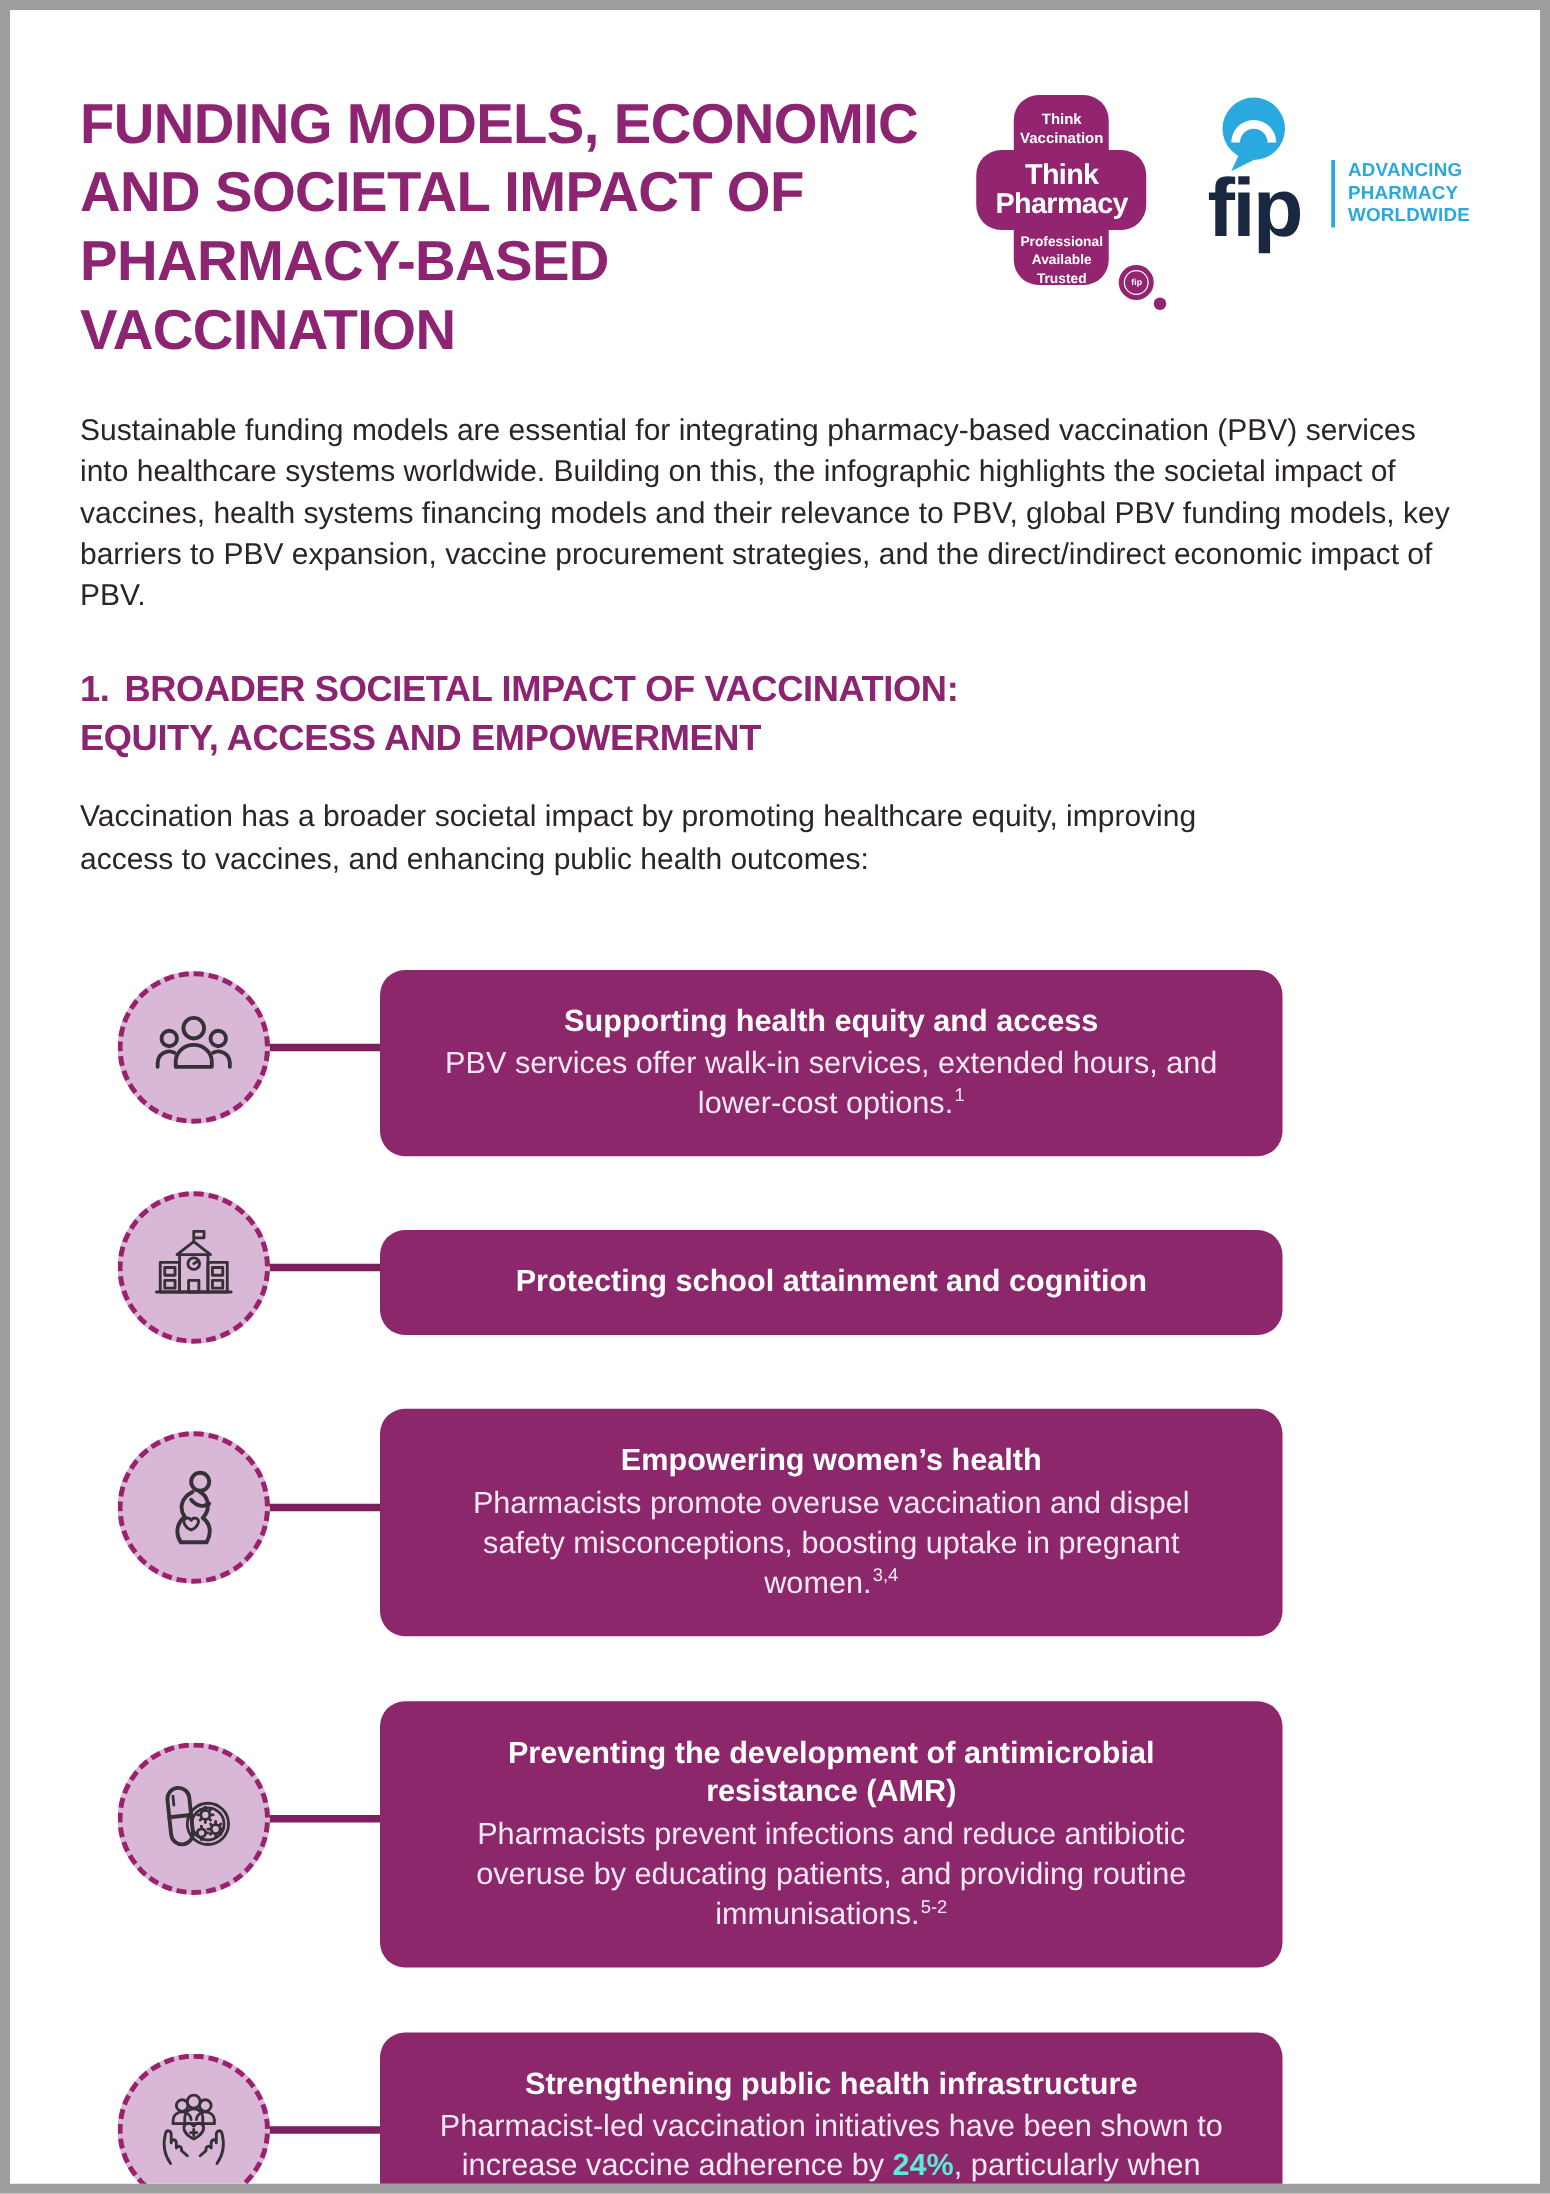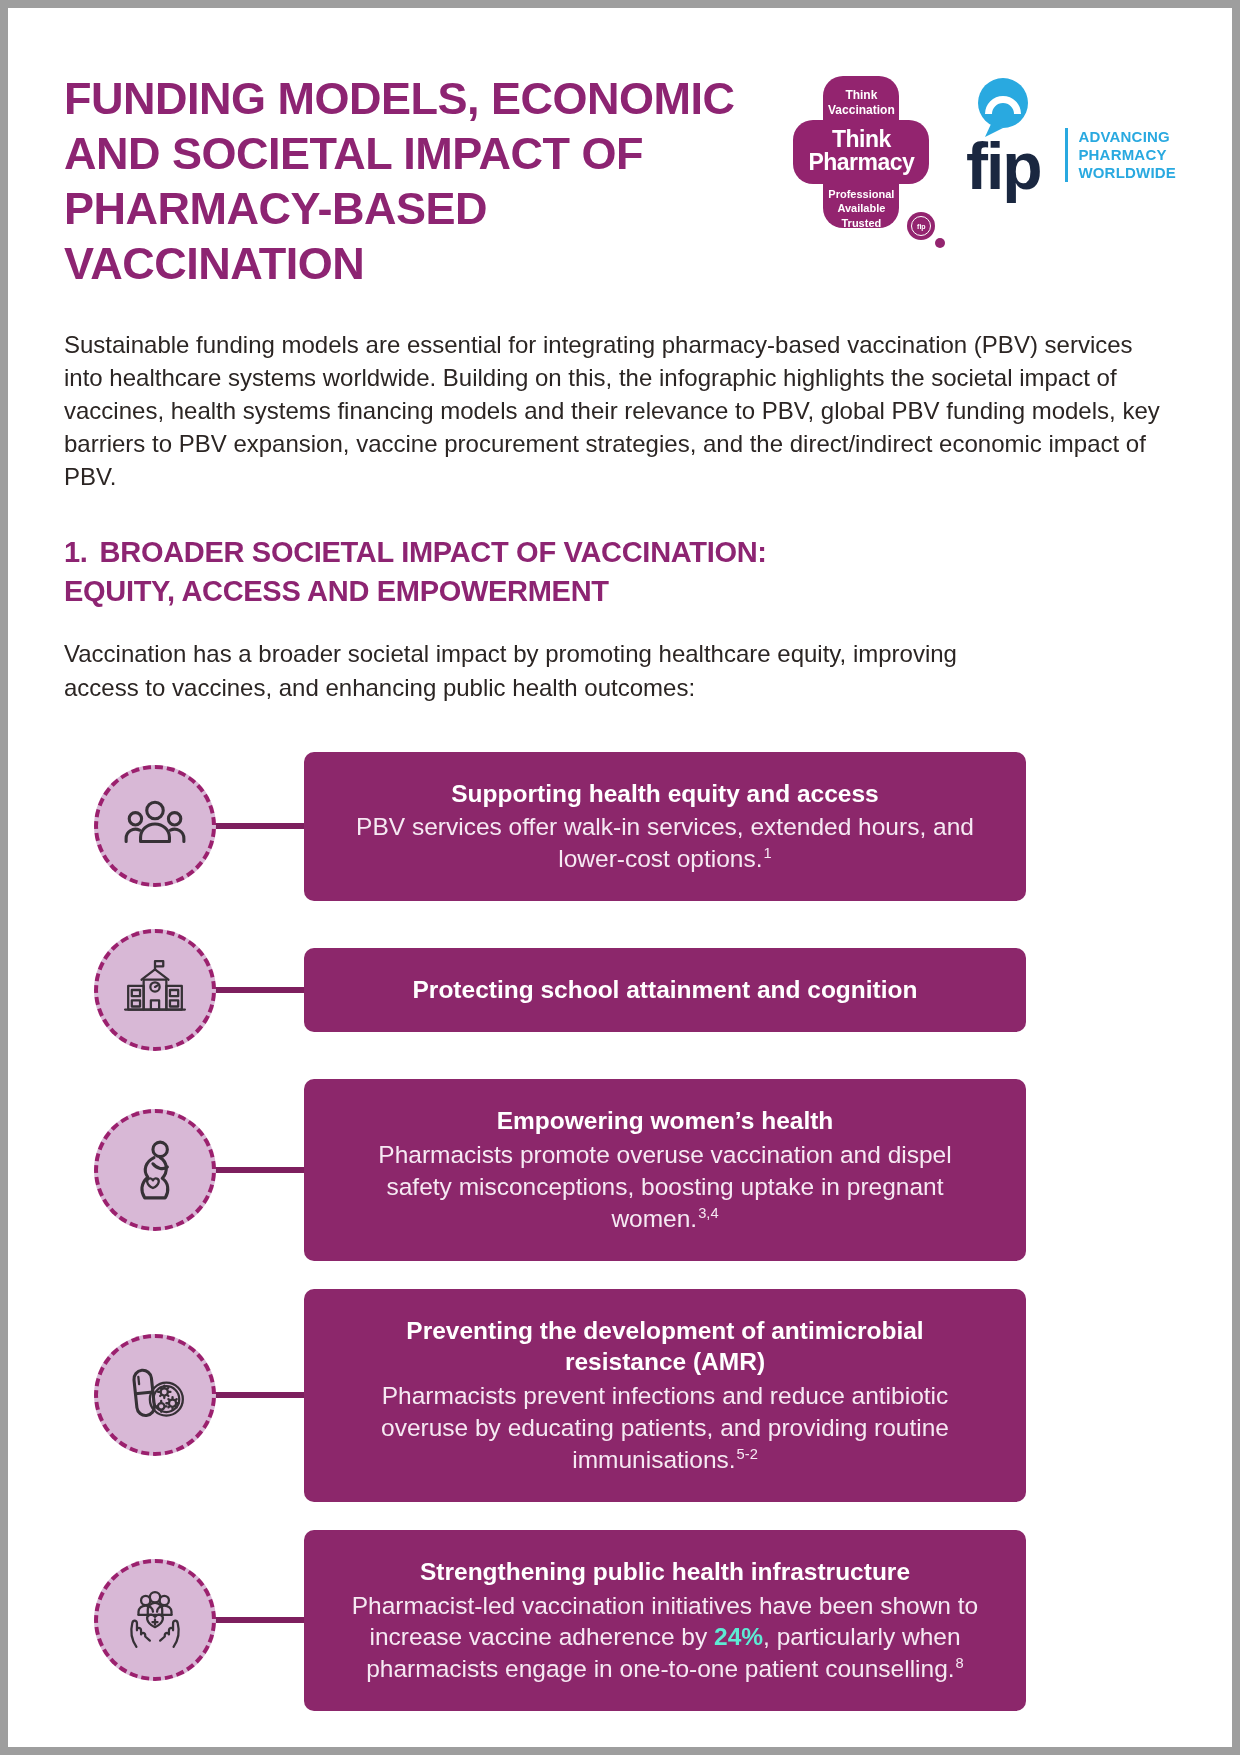--- a/index.html
+++ b/index.html
@@ -6,21 +6,21 @@
   html,body { background:#ffffff; }
   body { font-family:"Liberation Sans", sans-serif; }
   .page {
     width:1240px; height:1755px; margin:0 auto; background:#fff;
     border:8px solid #9e9e9e; overflow:hidden; position:relative;
     padding:64px 56px 0 56px;
   }
   
   .header { display:flex; justify-content:space-between; align-items:flex-start; }
   .title { color:#8d2472; font-weight:bold; font-size:45px; line-height:1.22; letter-spacing:-0.5px; max-width:680px; }
-  .logos { display:flex; align-items:flex-start; gap:26px; padding-top:4px; }
+  .logos { display:flex; align-items:flex-start; gap:38px; padding-top:4px; }
 
   
   .tp-badge { position:relative; width:136px; height:172px; flex:none; }
   .tp-v, .tp-h { position:absolute; background:#93246f; border-radius:20px; }
   .tp-v { left:30px; top:0; width:76px; height:152px; }
   .tp-h { left:0; top:44px; width:136px; height:64px; }
   .tp-text { position:absolute; left:0; top:0; width:136px; height:152px; color:#fff; text-align:center; }
   .tp-top { padding-top:12px; font-size:12px; font-weight:bold; line-height:1.25; }
   .tp-main { padding-top:10px; font-size:23px; font-weight:bold; line-height:1.02; letter-spacing:-0.5px; }
   .tp-bottom { padding-top:12px; font-size:11px; font-weight:bold; line-height:1.3; }
@@ -45,22 +45,22 @@
 
   
   .rows { margin-top:48px; margin-right:150px; }
   .row { display:flex; align-items:center; margin-bottom:28px; }
   .icon-col { width:240px; flex:none; position:relative; display:flex; justify-content:flex-start; padding-left:30px; }
   .connector { position:absolute; left:140px; right:-10px; top:50%; transform:translateY(-50%);
     height:6px; background:#7d1f5e; }
   .circle { position:relative; width:122px; height:122px; border-radius:50%;
     border:4px dashed #9b206e; background:#d8b8d6; display:flex; align-items:center; justify-content:center; }
   .circle svg { width:66px; height:66px; }
-  .card { flex:1; position:relative; background:#8c276b; border-radius:10px; color:#fff;
-    text-align:center; padding:26px 42px; }
+  .card { flex:1; position:relative; background:#8c276b; border-radius:20px; color:#fff;
+    text-align:center; padding:26px 42px;margin-top:24px; }
   .card-title { font-size:24.5px; font-weight:bold; line-height:1.3; }
   .card-body { font-size:24.5px; line-height:1.3; color:#f6e9f3; margin-top:2px; }
   .card-body b { color:#5eead4; }
   sup { font-size:60%; margin-left:1px; }
 
   .icon-stroke { fill:none; stroke:#363136; stroke-width:3; stroke-linecap:round; stroke-linejoin:round; }
   .icon-thin { fill:none; stroke:#363136; stroke-width:2.2; stroke-linecap:round; stroke-linejoin:round; }
 </style>
 </head>
 <body>

